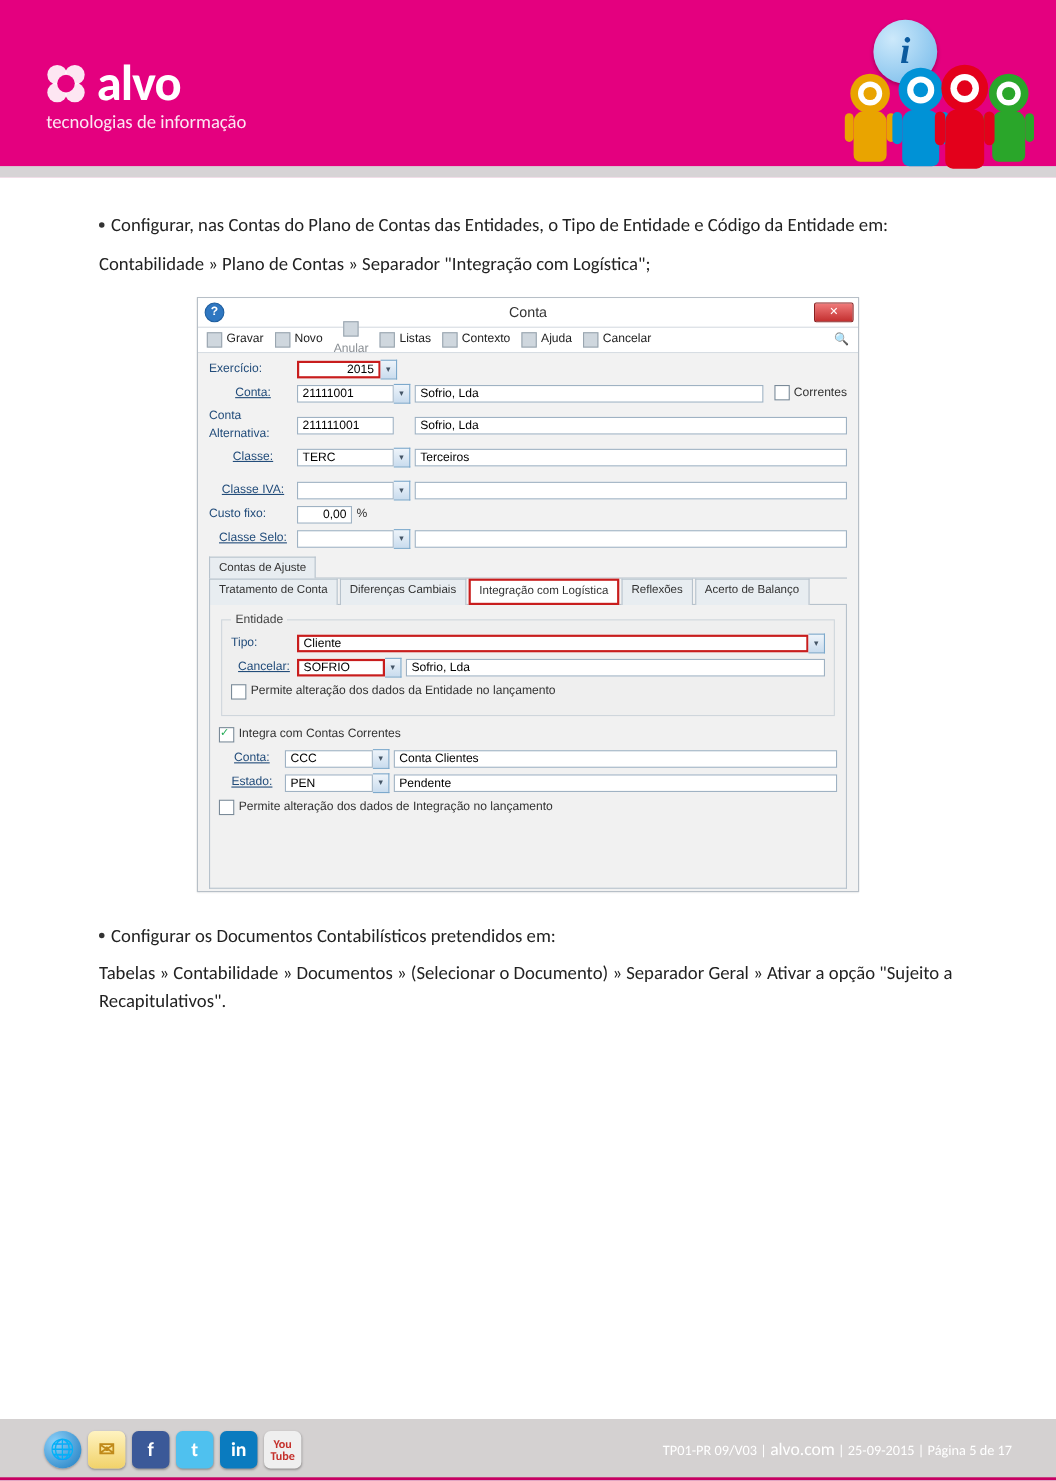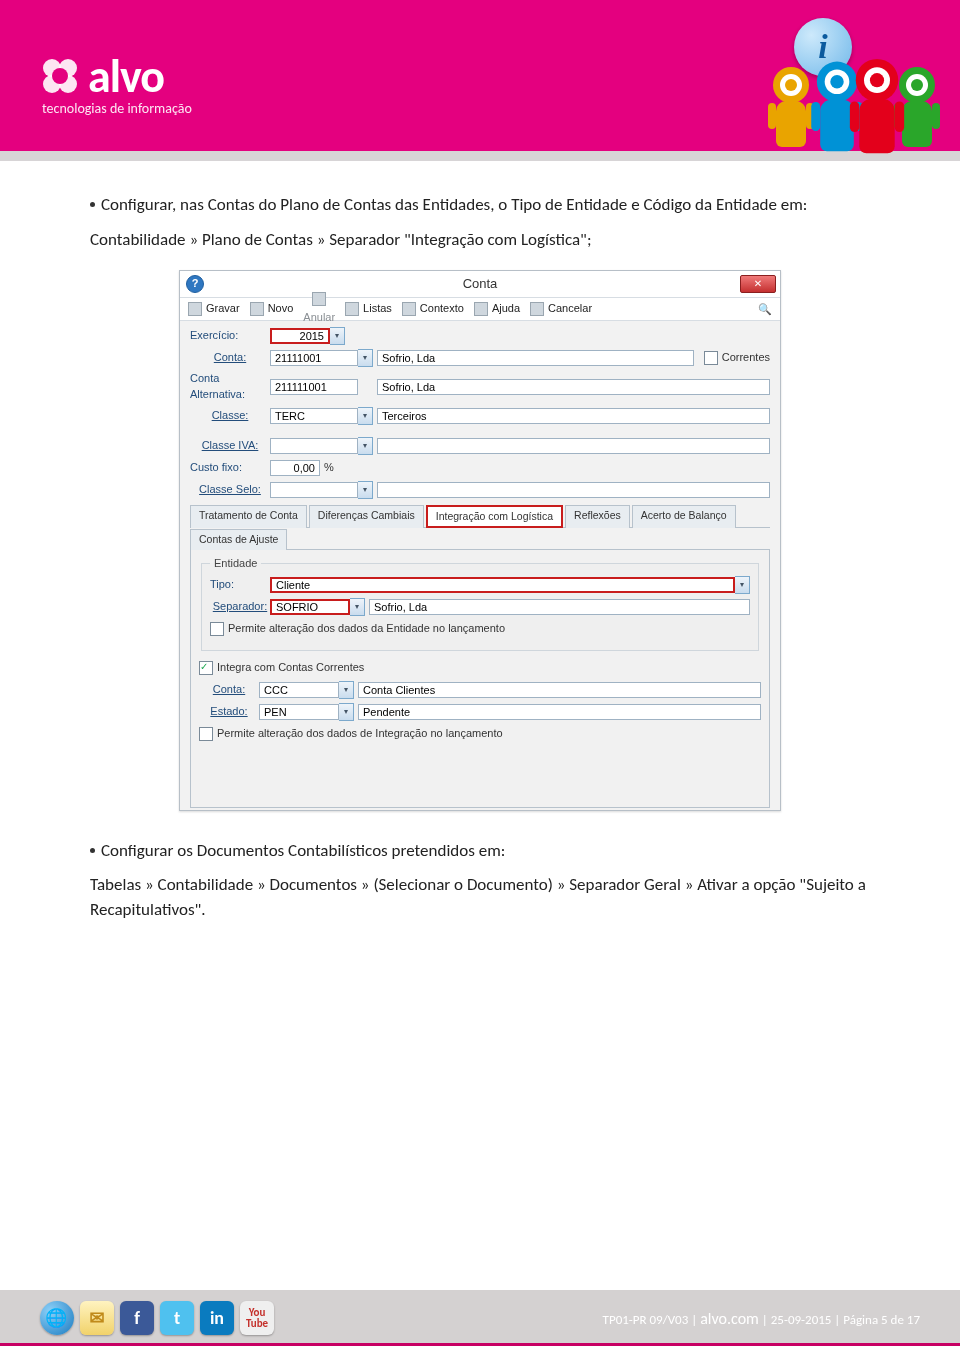--- a/index.html
+++ b/index.html
@@ -5,21 +5,21 @@
   html,body{margin:0;padding:0;font-family:"Segoe UI",Calibri,Arial,sans-serif;color:#222;background:#f3f3f3;}
   .page{width:960px;height:1346px;margin:0 auto;background:#fff;position:relative;display:flex;flex-direction:column;}
   
   .header{position:relative;height:155px;background:#e4007f;overflow:visible;border-bottom:6px solid #a3a3a3;}
   .header .strip{position:absolute;left:0;right:0;bottom:-6px;height:10px;background:#d7d4d6;}
   .logo{position:absolute;left:38px;top:48px;color:#fff;}
   .logo .brand{display:flex;align-items:center;gap:6px;}
   .logo .knot{width:44px;height:44px;position:relative;}
   .logo svg{display:block;}
   .logo .wordmark{font-size:46px;font-weight:600;letter-spacing:-1px;}
-  .logo .tag{font-size:14px;opacity:.9;margin-top:-4px;padding-left:4px;}
+  .logo .tag{font-size:17px;opacity:.9;margin-top:-4px;padding-left:4px;}
   .mascots{position:absolute;right:22px;bottom:-2px;display:flex;align-items:flex-end;gap:4px;}
   .info-bubble{position:absolute;right:108px;top:18px;width:58px;height:58px;border-radius:50%;background:radial-gradient(circle at 30% 30%,#cde9fb,#6fb7e9);display:flex;align-items:center;justify-content:center;box-shadow:0 2px 4px rgba(0,0,0,.3);}
   .info-bubble span{font-family:Georgia,serif;font-style:italic;font-weight:bold;font-size:34px;color:#0b5a9e;}
   .mascot{width:42px;height:90px;position:relative;}
   .mascot .head{width:36px;height:36px;border-radius:50%;position:absolute;left:3px;top:0;}
   .mascot .ring{width:22px;height:22px;border-radius:50%;background:#fff;position:absolute;left:10px;top:7px;display:flex;align-items:center;justify-content:center;}
   .mascot .dot{width:12px;height:12px;border-radius:50%;}
   .mascot .body{width:30px;height:46px;border-radius:10px 10px 6px 6px;position:absolute;left:6px;top:34px;}
   .mascot .arm{width:8px;height:26px;border-radius:4px;position:absolute;top:36px;}
   .mascot .arm.l{left:-2px;}
@@ -195,21 +195,21 @@
         <div class="tb">
             <span class="tico"></span>
             <span>Cancelar</span>
           </div>
         <div class="search">🔍</div>
       </div>
 
       <div class="form">
         <div class="row">
           <label>Exercício:</label>
-          <input class="in small redbox" style="width: 60px; text-align: right;" value="2015">
+          <input class="in small redbox" style="width: 76px; text-align: right;" value="2015">
           <span class="spin">▾</span>
         </div>
         <div class="row">
           <label class="link">Conta:</label>
           <input class="in med" value="21111001" style="">
           <span class="spin">▾</span>
           <input class="in wide" style="margin-left: 4px;" value="Sofrio, Lda">
           <span style="margin-left:10px"><span class="chk"></span><span>Correntes</span></span>
         </div>
         <div class="row">
@@ -237,40 +237,40 @@
           <span style="margin-left:4px">%</span>
         </div>
         <div class="row">
           <label class="link">Classe Selo:</label>
           <input class="in med" style="">
           <span class="spin">▾</span>
           <input class="in wide" style="margin-left: 4px;">
         </div>
 
         <div class="tabs">
+          <div class="tabrow">
+            <div class="tab">Contas de Ajuste</div>
+          </div>
           <div class="tabrow" style="margin-top:-1px">
             <div class="tab">Tratamento de Conta</div>
             <div class="tab">Diferenças Cambiais</div>
             <div class="tab sel redbox" style="border:2px solid #c81d1d;border-bottom:none">Integração com Logística</div>
             <div class="tab">Reflexões</div>
             <div class="tab">Acerto de Balanço</div>
-          </div>
-          <div class="tabrow">
-            <div class="tab">Contas de Ajuste</div>
           </div>
           <div class="tpane">
             <fieldset class="fieldset">
               <legend>Entidade</legend>
               <div class="row">
                 <label style="flex:0 0 60px">Tipo:</label>
                 <input class="in wide redbox" value="Cliente" style="">
                 <span class="spin">▾</span>
               </div>
               <div class="row">
-                <label class="link" style="flex:0 0 60px">Separador:</label>
+                <label class="link" style="flex:0 0 60px">Cancelar:</label>
                 <input class="in dd redbox" value="SOFRIO" style="">
                 <span class="spin">▾</span>
                 <input class="in wide" style="margin-left: 4px;" value="Sofrio, Lda">
               </div>
               <div class="row">
                   <span class="chk"></span>
                   <span>Permite alteração dos dados da Entidade no lançamento</span>
                 </div>
             </fieldset>
 

